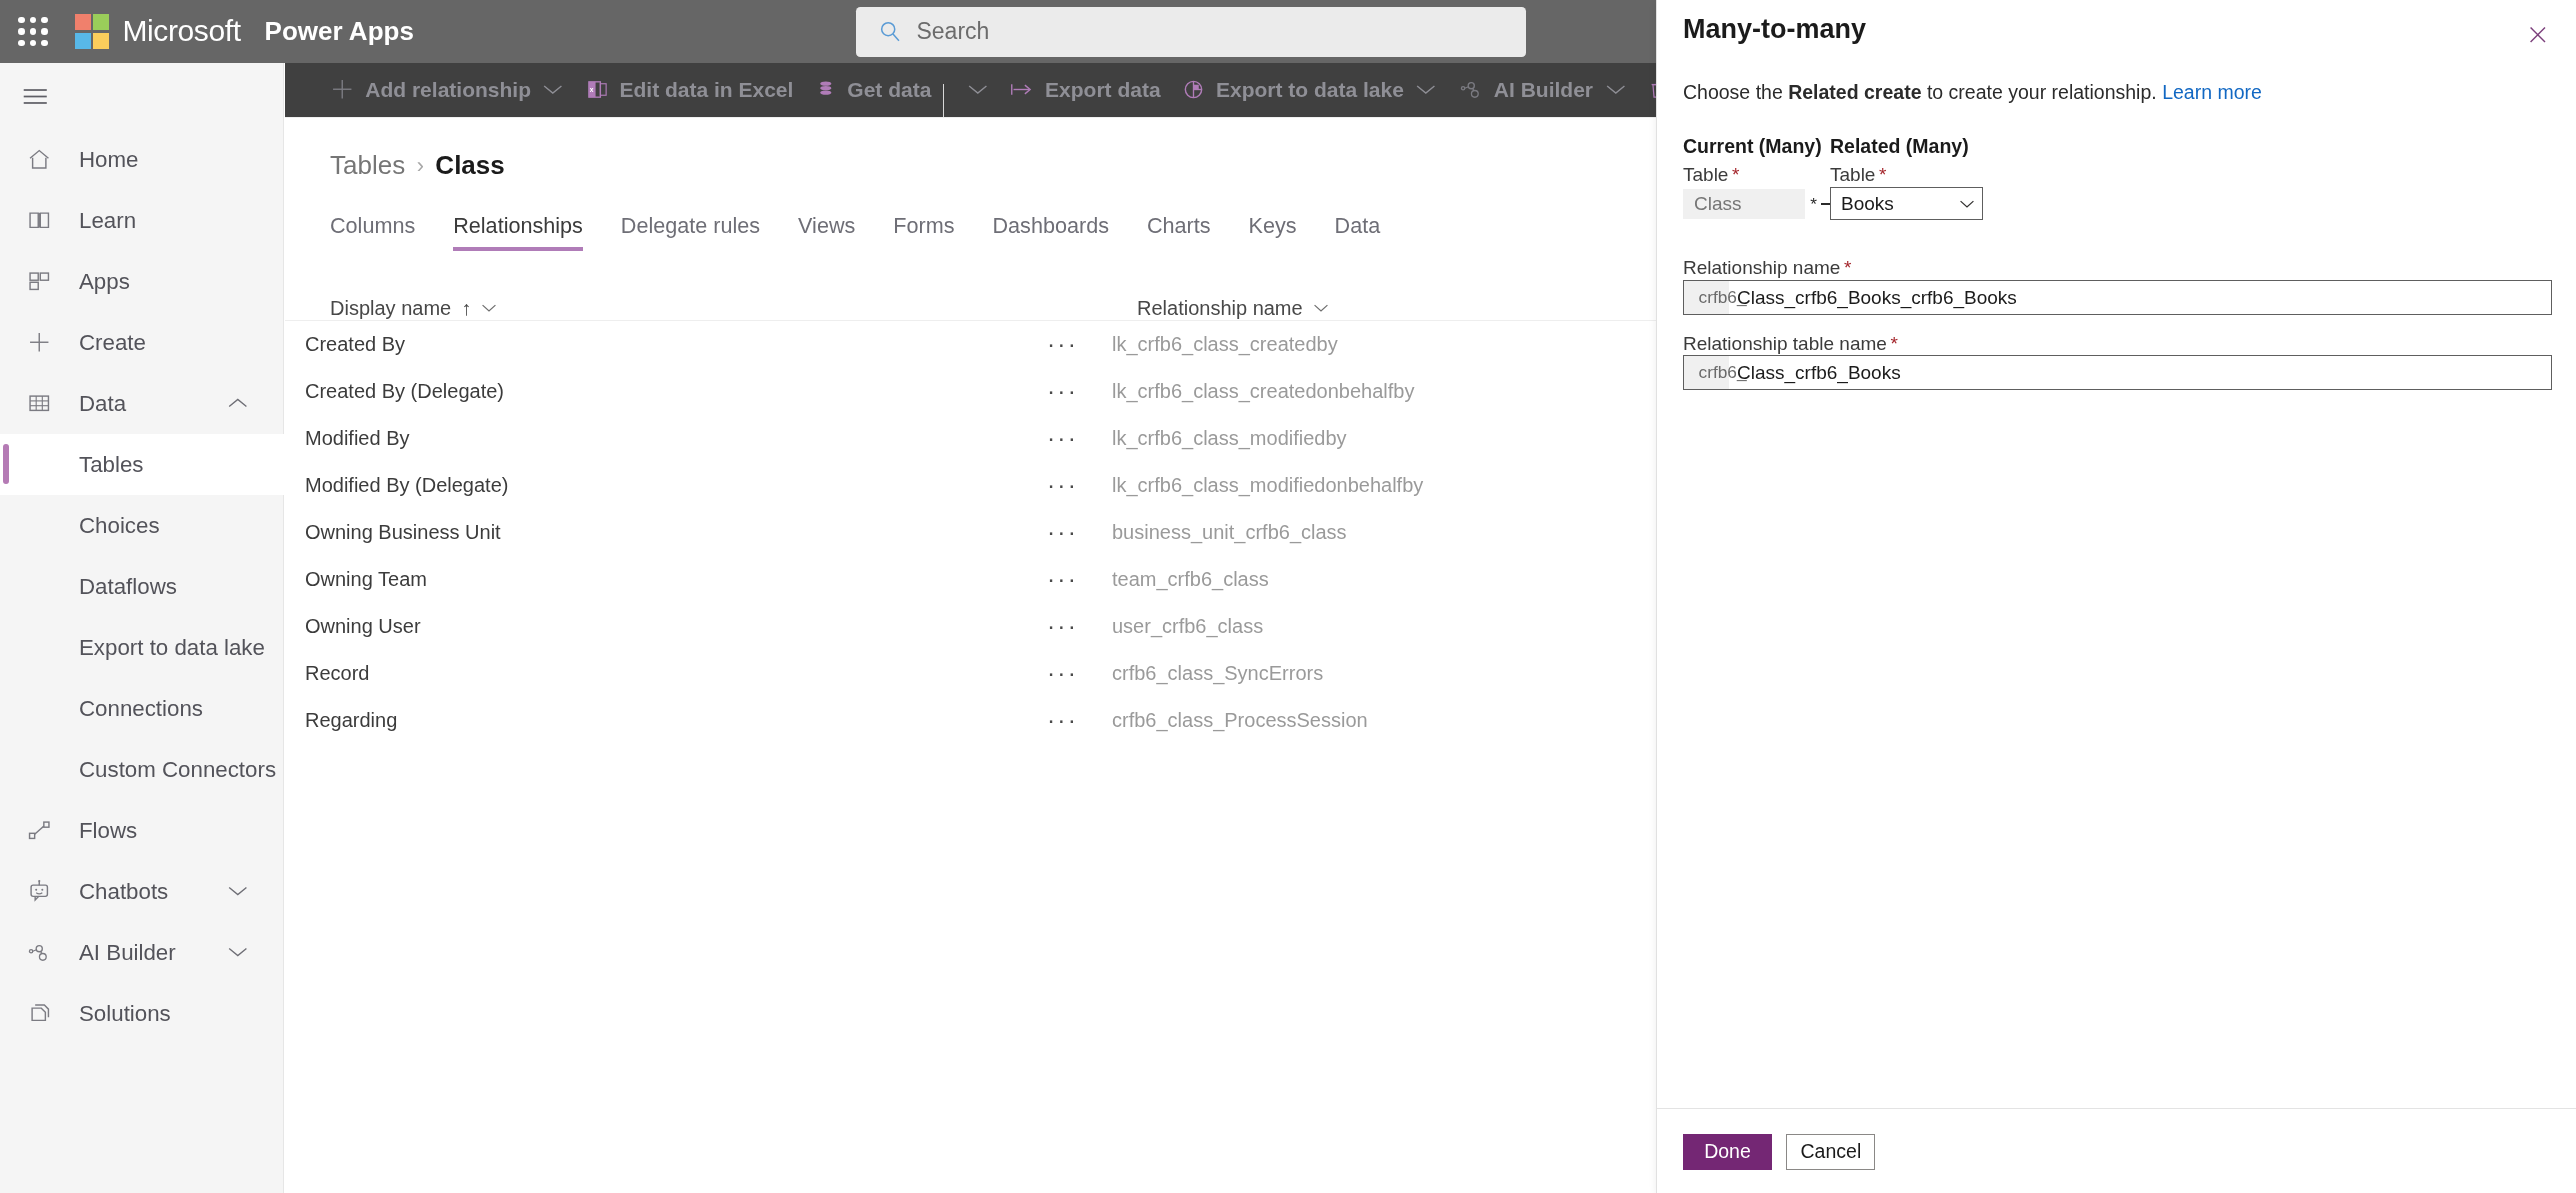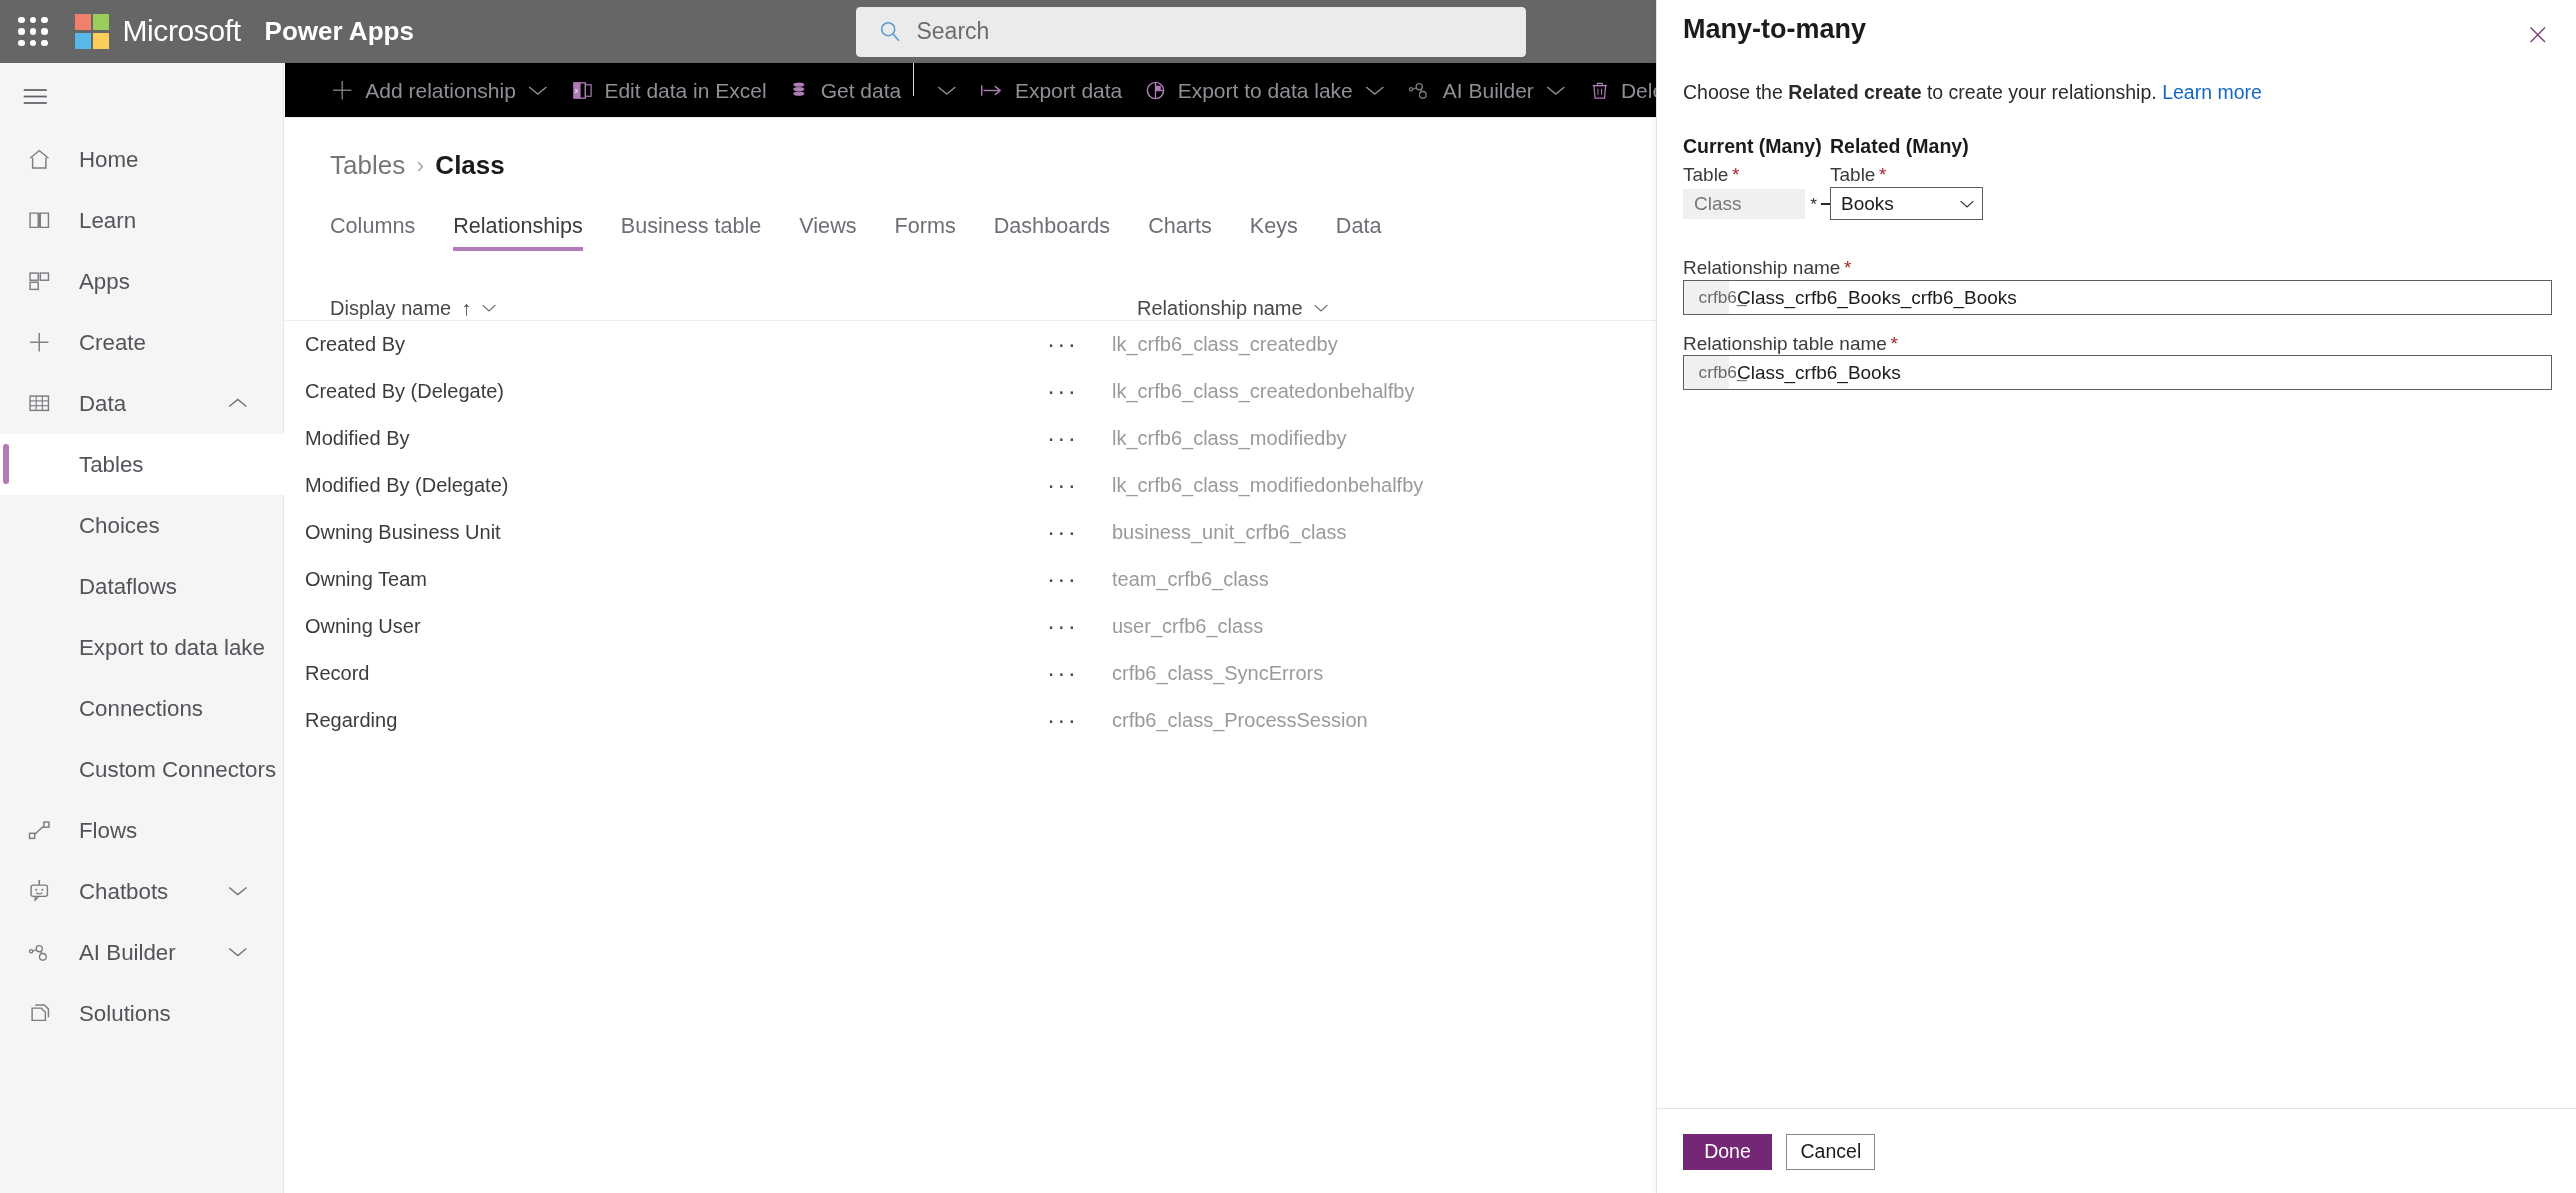--- a/index.html
+++ b/index.html
@@ -80,23 +80,23 @@
     width: 5.8px; height: 40px; border-radius: 2.9px; background: #b57bb5;
   }
 
   
   #main {
     position: absolute; top: 63px; left: 285px;
     width: 1371px; height: 1131px; background: #ffffff;
   }
   #cmdbar {
     position: relative; height: 55px; width: 1371px;
-    background: #000000; border-bottom: 0.7px solid #efefef;
-    display: flex; align-items: flex-start; padding-left: 45px;
-    overflow: hidden; white-space: nowrap;
+    background: #404040; border-bottom: 0.7px solid #efefef;
+    display: flex; align-items: flex-end; padding-left: 45px;
+    overflow: hidden; white-space: nowrap; font-weight: bold;
   }
   .cmd {
     display: flex; align-items: center; height: 55px;
     color: #8f8f96; font-size: 21px; cursor: pointer; flex: 0 0 auto;
   }
   .cmd .cico { margin-right: 10.8px; display: flex; align-items: center; }
   .cmd .cchev { margin-left: 11.5px; display: flex; align-items: center; }
   .cmd-sep { width: 0.7px; height: 33px; background: #d8d8d8; margin: 0 11.5px; flex: 0 0 0.7px; }
   .cmd-gap { width: 21.6px; flex: 0 0 21.6px; }
 
@@ -502,21 +502,21 @@
 
   <div id="breadcrumb">
     <span class="bc-root">Tables</span>
     <span class="bc-sep">›</span>
     <span class="bc-cur">Class</span>
   </div>
 
   <div id="tabs">
       <div class="tab"><span>Columns</span></div>
       <div class="tab active"><span>Relationships</span></div>
-      <div class="tab"><span>Business table</span></div>
+      <div class="tab"><span>Delegate rules</span></div>
       <div class="tab"><span>Views</span></div>
       <div class="tab"><span>Forms</span></div>
       <div class="tab"><span>Dashboards</span></div>
       <div class="tab"><span>Charts</span></div>
       <div class="tab"><span>Keys</span></div>
       <div class="tab"><span>Data</span></div>
     </div>
 
   <div id="grid">
     <div id="grid-head">

